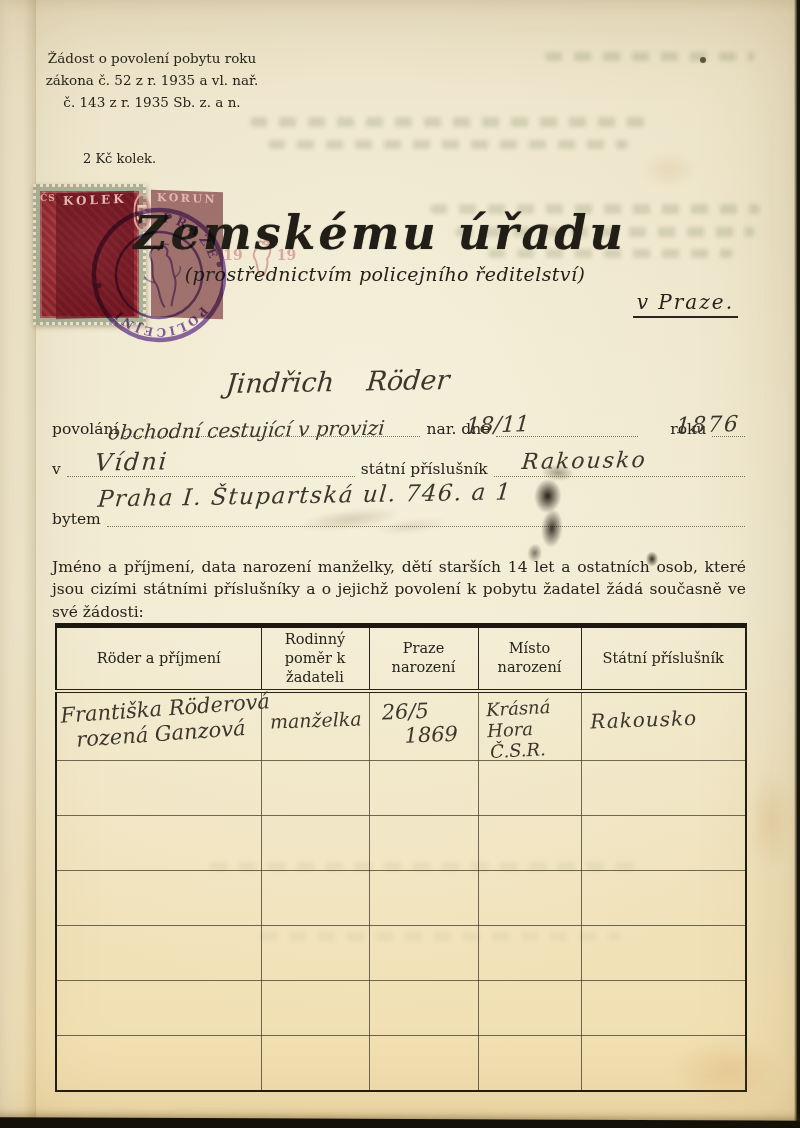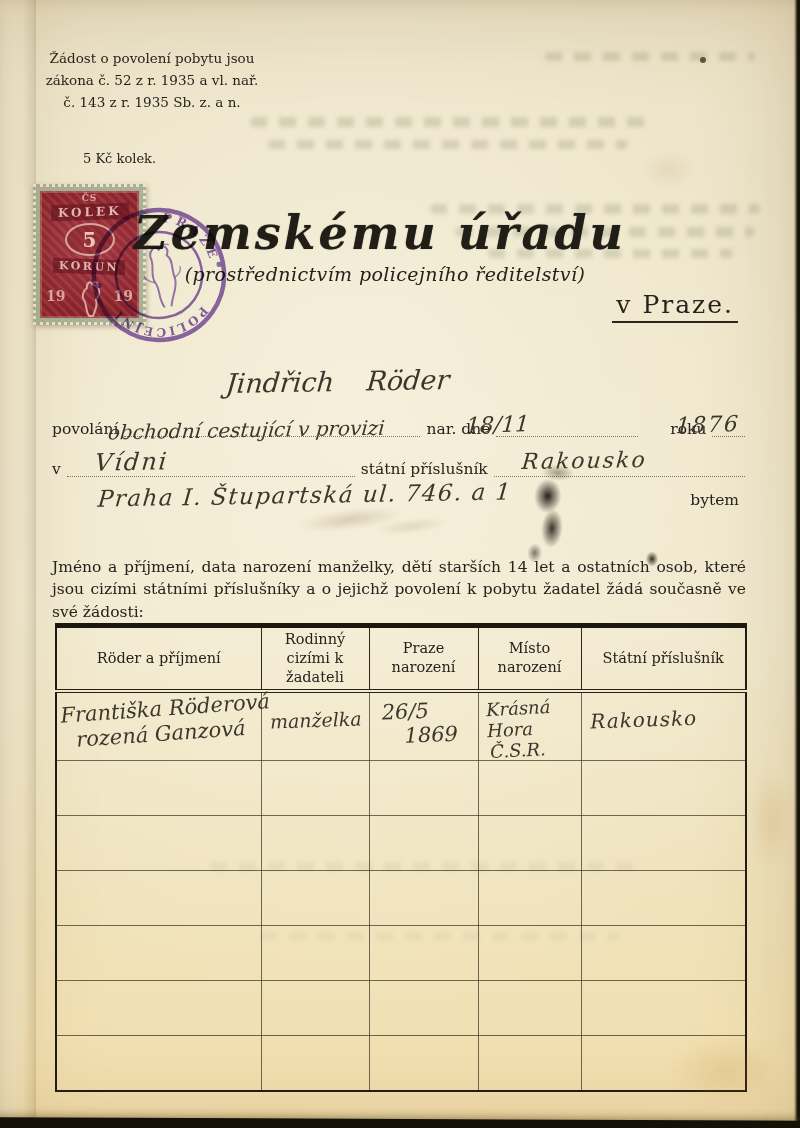--- a/index.html
+++ b/index.html
@@ -25,29 +25,29 @@
 
   
   .law-note{position:absolute;left:42px;top:48px;width:220px;text-align:center;
     font-size:13.5px;line-height:1.62;z-index:5;}
   .fee-note{position:absolute;left:83px;top:151px;font-size:13px;z-index:5;}
   .title{position:absolute;left:118px;top:206px;width:524px;text-align:center;margin:0;z-index:6;
     font-size:46px;font-weight:bold;font-style:italic;letter-spacing:3px;color:#201e17;
     text-shadow:0 0 1px rgba(20,18,12,.55);}
   .subtitle{position:absolute;left:140px;top:263px;width:490px;text-align:center;z-index:6;
     font-size:19px;font-weight:normal;font-style:italic;letter-spacing:.4px;color:#24211a;}
-  .place{position:absolute;right:62px;top:290px;z-index:6;font-size:25px;
+  .place{position:absolute;right:62px;top:290px;z-index:6;font-size:20px;font-style:italic;
     letter-spacing:2px;padding:0 4px 2px 4px;border-bottom:2.5px solid #2a261d;}
 
   
   .stamp{position:absolute;left:33px;top:184px;width:113px;height:141px;z-index:4;
     background:#a9b199;border:3px dotted #eee3c2;box-sizing:border-box;
     box-shadow:1px 2px 5px rgba(60,40,20,.30);}
-  .stamp-inner{position:absolute;inset:4px;background:#9b2531;display:flex;flex-direction:column;
-    align-items:center;color:#dcaaa2;
+  .stamp-inner{position:absolute;inset:4px;background:#9b2531;display:flex;
+    color:#dcaaa2;
     background-image:repeating-linear-gradient(45deg,rgba(235,185,175,.12) 0 3px,rgba(0,0,0,0) 3px 7px),
       radial-gradient(circle at 50% 45%, rgba(255,210,200,.12), rgba(0,0,0,.12) 80%);
     box-shadow:inset 0 0 0 2px rgba(220,160,150,.35);}
   .st-cs{font-size:9px;font-weight:bold;letter-spacing:1px;margin-top:2px;}
   .st-band{font-size:12px;font-weight:bold;letter-spacing:3px;background:rgba(92,14,26,.55);
     padding:1px 7px;margin-top:1px;transform:skewY(-2deg);color:#e4b8b0;}
   .st-oval{width:46px;height:33px;border:2px solid #d8a79f;border-radius:50%;display:flex;
     align-items:center;justify-content:center;margin:3px 0;background:rgba(120,25,35,.35);}
   .st-value{font-size:20px;font-weight:bold;color:#ecc8bd;}
   .st-band2{font-size:11px;font-weight:bold;letter-spacing:2.5px;background:rgba(92,14,26,.55);
@@ -124,26 +124,26 @@
   <div class="bleed" style="left:545px;top:52px;width:210px;height:9px;"></div>
   <div class="bleed" style="left:250px;top:117px;width:400px;height:10px;"></div>
   <div class="bleed" style="left:268px;top:140px;width:360px;height:9px;"></div>
   <div class="bleed" style="left:430px;top:204px;width:330px;height:10px;"></div>
   <div class="bleed" style="left:455px;top:227px;width:300px;height:10px;"></div>
   <div class="bleed" style="left:488px;top:249px;width:245px;height:9px;"></div>
   <div class="bleed" style="left:210px;top:862px;width:430px;height:9px;opacity:.16;"></div>
   <div class="bleed" style="left:260px;top:932px;width:360px;height:9px;opacity:.13;"></div>
 
   <div class="law-note">
-    <div>Žádost o povolení pobytu jsou</div>
+    <div>Žádost o povolení pobytu roku</div>
     <div>zákona č. 52 z r. 1935 a vl. nař.</div>
     <div>č. 143 z r. 1935 Sb. z. a n.</div>
   </div>
 
-  <div class="fee-note">5 Kč kolek.</div>
+  <div class="fee-note">2 Kč kolek.</div>
 
   <div class="stamp">
     <div class="stamp-inner">
       <div class="st-cs">ČS</div>
       <div class="st-band">KOLEK</div>
       <div class="st-oval">
         <span class="st-value">5</span>
       </div>
       <div class="st-band2">KORUN</div>
       <div class="st-bottom">
@@ -187,21 +187,21 @@
     <span class="dots" style="width:142px;"></span>
     <span class="lbl" style="padding-left:8px;margin-left:24px;">roku</span>
     <span class="dots grow"></span>
   </div>
   <div class="frow" style="top:456px;">
     <span class="lbl">v</span>
     <span class="dots" style="width:288px;"></span>
     <span class="lbl" style="padding-left:6px;">státní příslušník</span>
     <span class="dots grow"></span>
   </div>
-  <div class="frow" style="top:491px;flex-direction:column;">
+  <div class="frow" style="top:506px;">
     <span class="lbl">bytem</span>
     <span class="dots grow"></span>
   </div>
 
   <div class="hw" style="left:226px;top:366px;font-size:27px;word-spacing:24px;transform:rotate(-1deg) skewX(-6deg);">Jindřich Röder</div>
   <div class="hw" style="left:108px;top:418px;font-size:20px;transform:rotate(-1deg) skewX(-6deg);">obchodní cestující v provizi</div>
   <div class="hw" style="left:466px;top:412px;font-size:22px;transform:rotate(-2deg) skewX(-6deg);">18/11</div>
   <div class="hw" style="left:676px;top:412px;font-size:22px;letter-spacing:2px;transform:rotate(-2deg) skewX(-6deg);">1876</div>
   <div class="hw" style="left:95px;top:448px;font-size:24px;letter-spacing:2px;transform:rotate(-1deg) skewX(-6deg);">Vídni</div>
   <div class="hw" style="left:522px;top:448px;font-size:22px;letter-spacing:2px;transform:rotate(-1deg) skewX(-6deg);">Rakousko</div>
@@ -214,21 +214,21 @@
       <colgroup>
         <col style="width:205px;">
           <col style="width:108px;">
           <col style="width:109px;">
         <col style="width:103px;">
           <col style="width:165px;">
       </colgroup>
       <thead>
         <tr>
           <th>Röder a příjmení</th>
-          <th>Rodinný cizími k žadateli</th>
+          <th>Rodinný poměr k žadateli</th>
           <th>Praze narození</th>
           <th>Místo narození</th>
           <th>Státní příslušník</th>
         </tr>
       </thead>
       <tbody>
         <tr class="entry">
           <td>
             <div class="e-name">
               <span>Františka Röderová</span><br>

